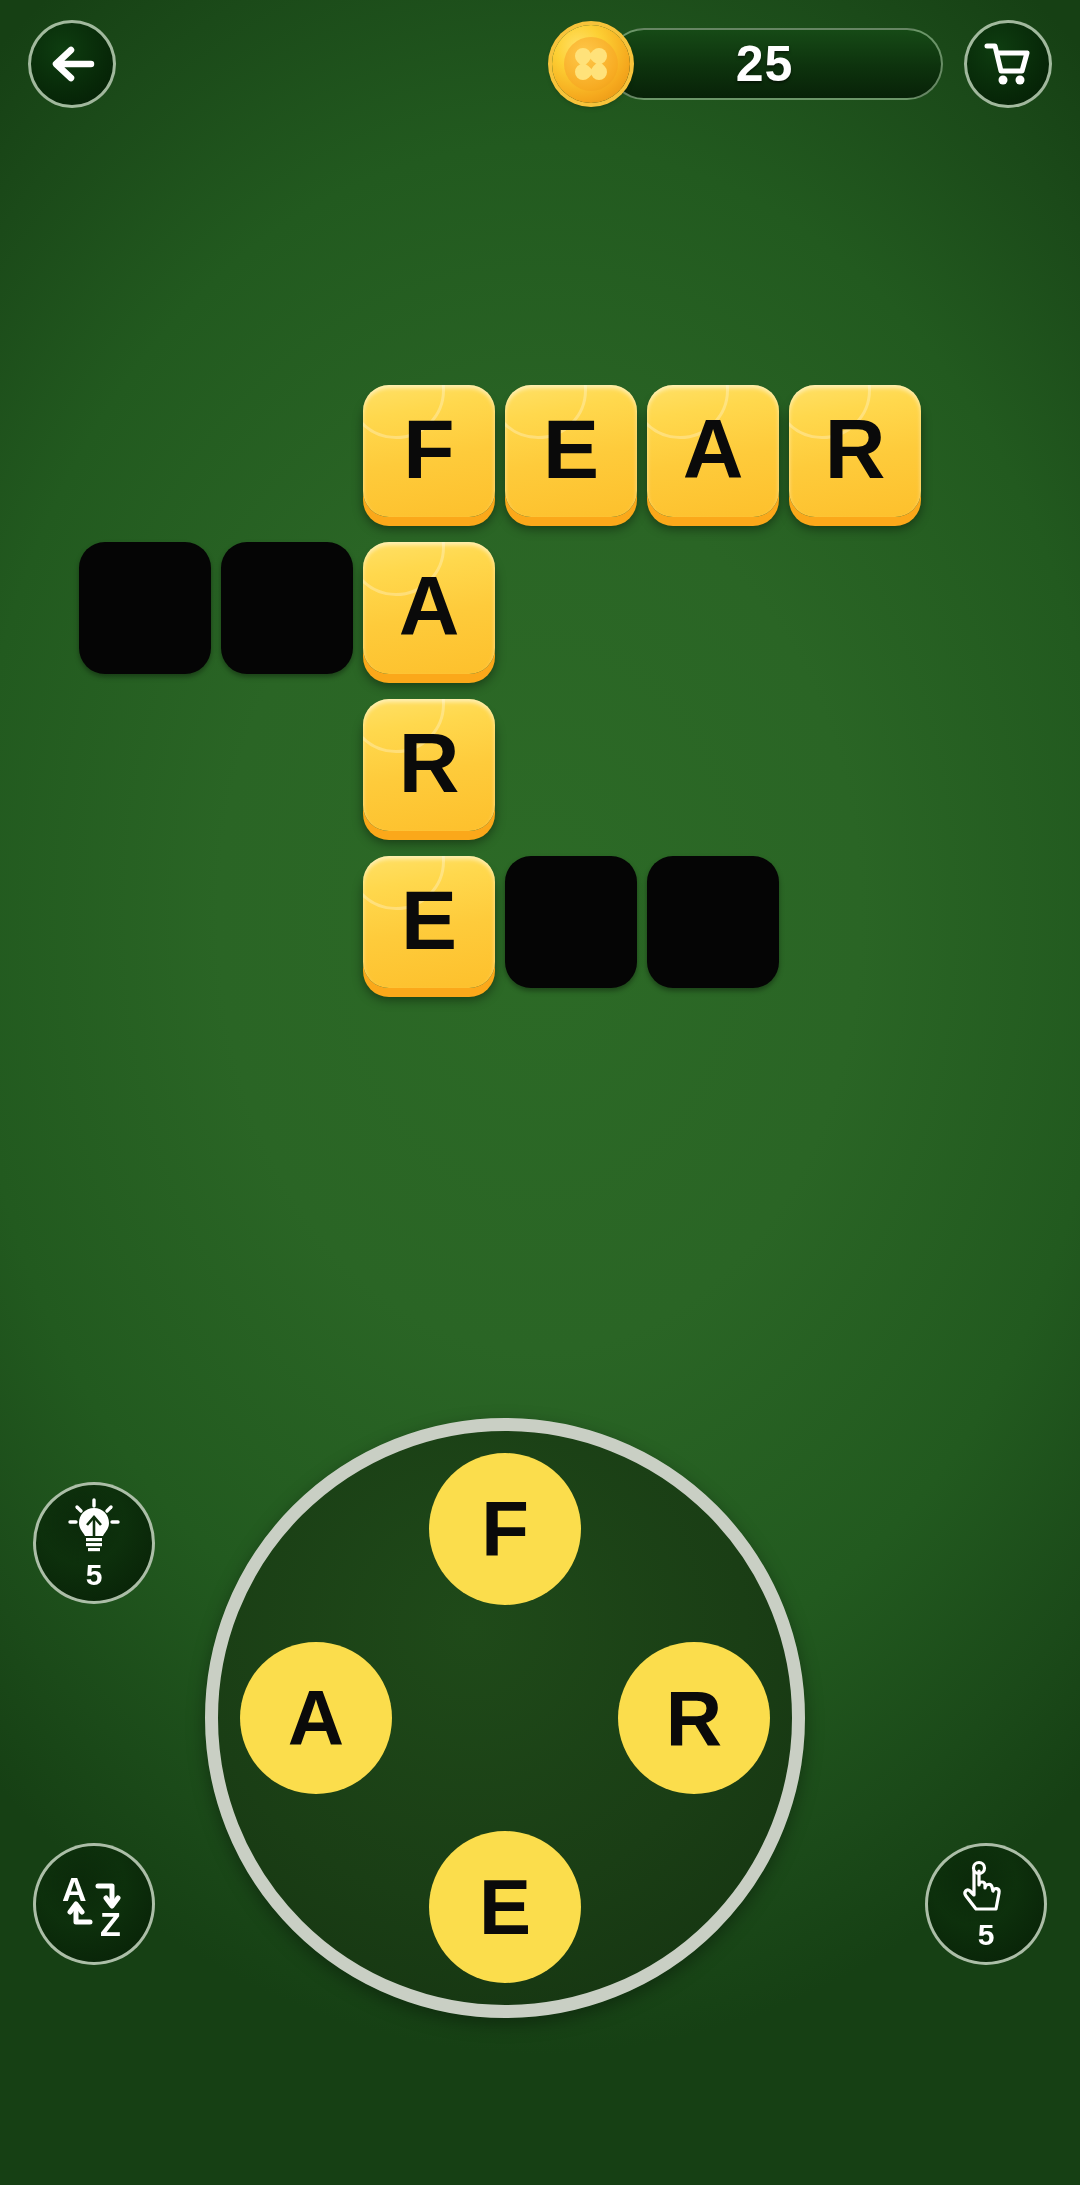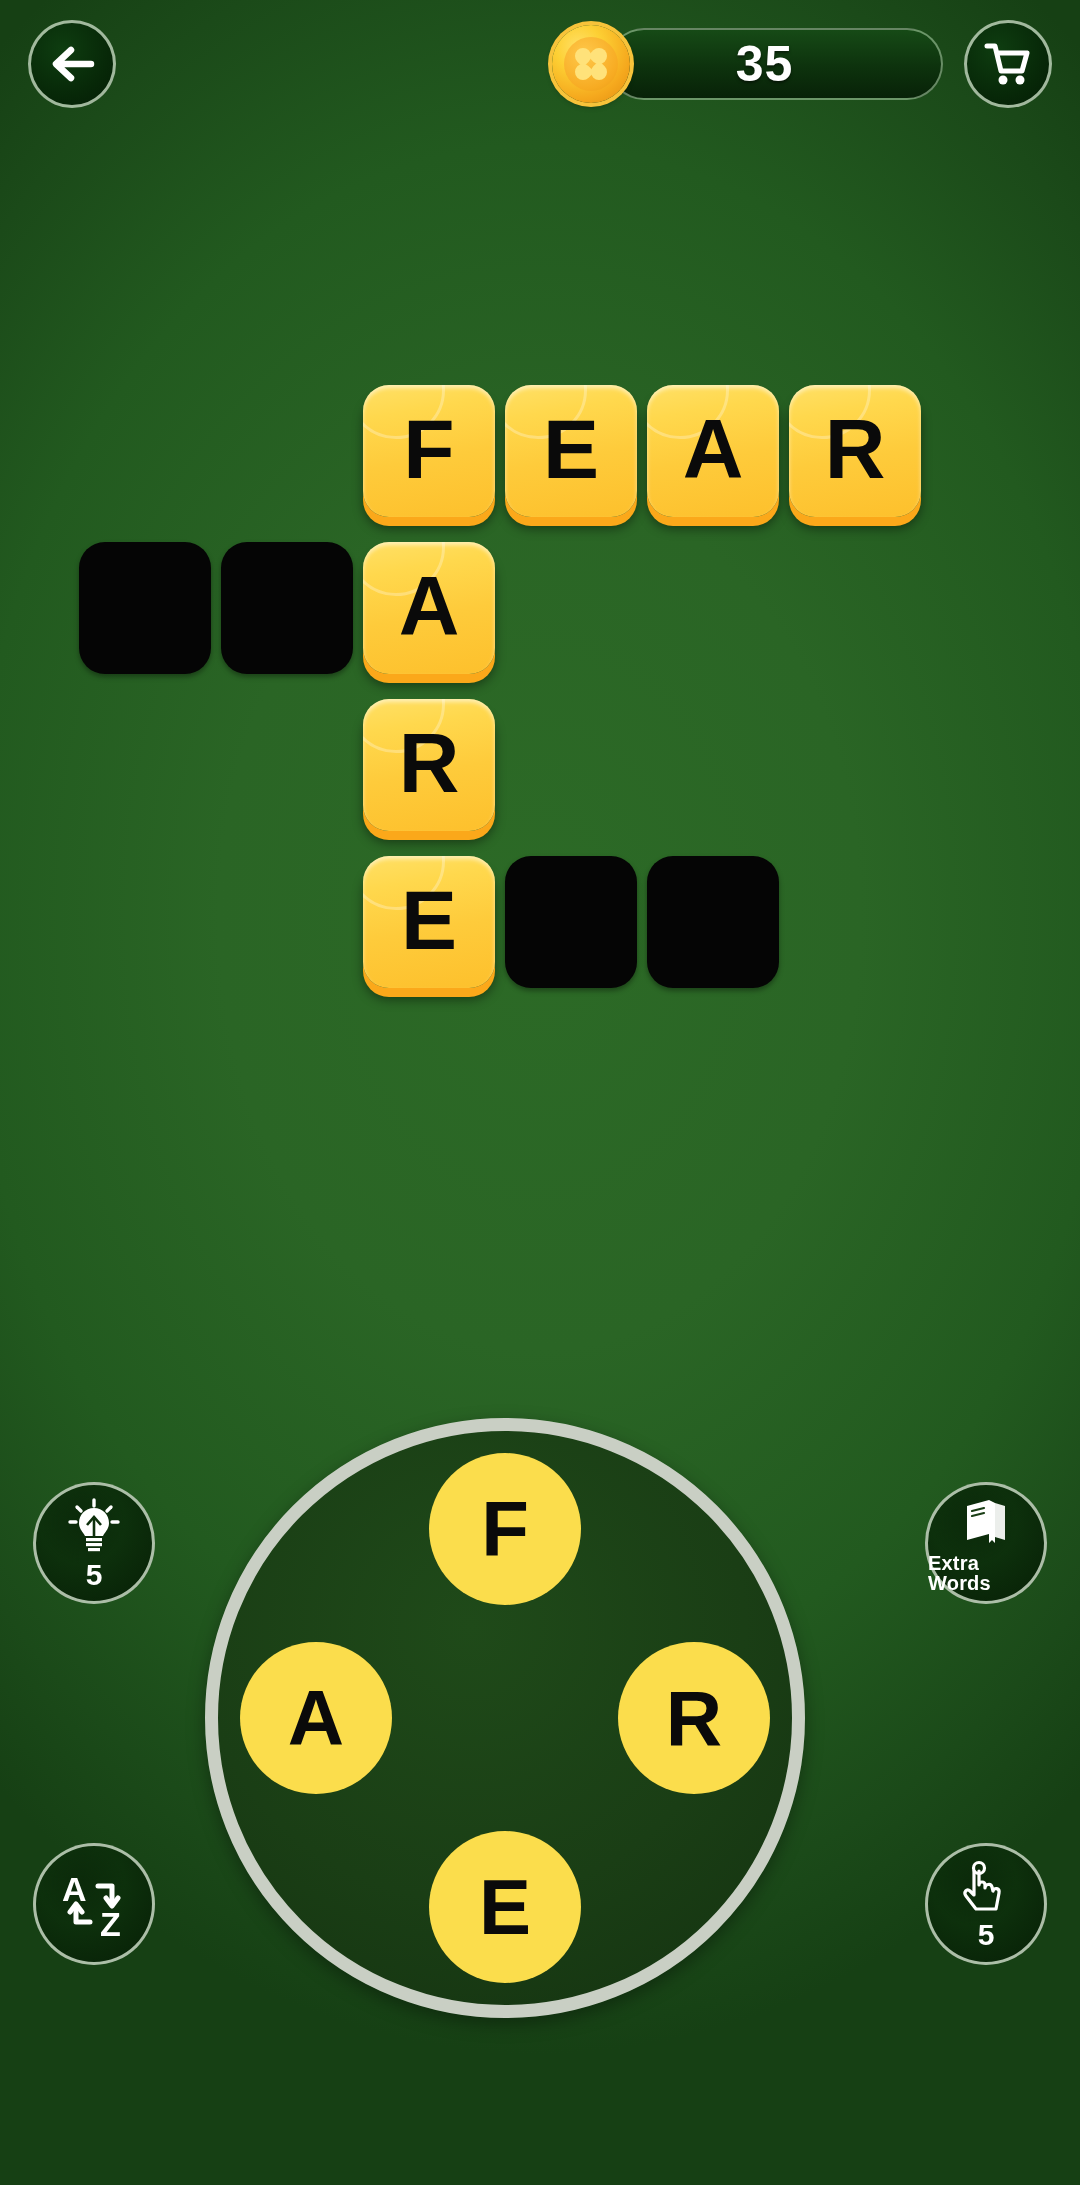--- a/index.html
+++ b/index.html
@@ -186,21 +186,21 @@
       <div class="coin">
         <div class="coin-inner">
           <div class="clover">
               <span></span>
               <span></span>
               <span></span>
               <span></span>
             </div>
         </div>
       </div>
-      <div class="coin-count">35</div>
+      <div class="coin-count">25</div>
     </div>
 
     <div class="round-btn" id="cart-btn">
       <svg class="icon-svg" width="52" height="52" viewBox="0 0 52 52">
         <path d="M5 8 H13 L19 33 H40 L45 15 H16" stroke="#ffffff" stroke-width="5" fill="none" stroke-linecap="round" stroke-linejoin="round"></path>
         <circle cx="21" cy="42" r="4.5" fill="#ffffff"></circle>
         <circle cx="38" cy="42" r="4.5" fill="#ffffff"></circle>
       </svg>
     </div>
   </div>
@@ -252,33 +252,20 @@
       <path d="M29 11 C20 11 14 18 14 26 C14 32 18 35 20 39 L38 39 C40 35 44 32 44 26 C44 18 38 11 29 11 Z" fill="#ffffff"></path>
       <path d="M22 28 L29 20 L36 28" stroke="#0d2f0c" stroke-width="2.6" fill="none"></path>
       <path d="M29 20 L29 40" stroke="#0d2f0c" stroke-width="2.6"></path>
       <rect x="21" y="41" width="16" height="3.2" fill="#ffffff"></rect>
       <rect x="21" y="46" width="16" height="3.2" fill="#ffffff"></rect>
       <rect x="23" y="51" width="12" height="3.2" fill="#ffffff"></rect>
     </svg>
     <div class="btn-count">5</div>
   </div>
 
-  <div class="action-btn" id="extra-btn">
-    <svg class="icon-svg" width="54" height="54" viewBox="0 0 54 54">
-      <path d="M8 12 L30 6 L30 40 L8 46 Z" fill="#ffffff"></path>
-      <path d="M30 6 L36 9 L36 43 L30 40 Z" fill="#ffffff"></path>
-      <path d="M36 9 L46 12 L46 46 L36 43 Z" fill="#ffffff" opacity="0.92"></path>
-      <g stroke="#1a3e15" stroke-width="2.2" stroke-linecap="round">
-        <line x1="13" y1="17" x2="25" y2="14"></line>
-        <line x1="13" y1="22" x2="25" y2="19"></line>
-      </g>
-      <path d="M30 36 L36 40 L36 49 L33 46 L30 49 Z" fill="#ffffff"></path>
-    </svg>
-    <div class="btn-label">Extra Words</div>
-  </div>
 
   <div class="action-btn" id="shuffle-btn">
     <svg class="icon-svg" width="76" height="76" viewBox="0 0 76 76">
       <text x="6" y="35" font-family="Liberation Sans, sans-serif" font-size="34" font-weight="bold" fill="#ffffff">A</text>
       <text x="44" y="70" font-family="Liberation Sans, sans-serif" font-size="34" font-weight="bold" fill="#ffffff">Z</text>
       <path d="M42 20 H56 V36" stroke="#ffffff" stroke-width="5" fill="none" stroke-linecap="round" stroke-linejoin="round"></path>
       <path d="M50 32 L56 40 L62 32" stroke="#ffffff" stroke-width="5" fill="none" stroke-linecap="round" stroke-linejoin="round"></path>
       <path d="M34 56 H20 V42" stroke="#ffffff" stroke-width="5" fill="none" stroke-linecap="round" stroke-linejoin="round"></path>
       <path d="M14 46 L20 38 L26 46" stroke="#ffffff" stroke-width="5" fill="none" stroke-linecap="round" stroke-linejoin="round"></path>
     </svg>

